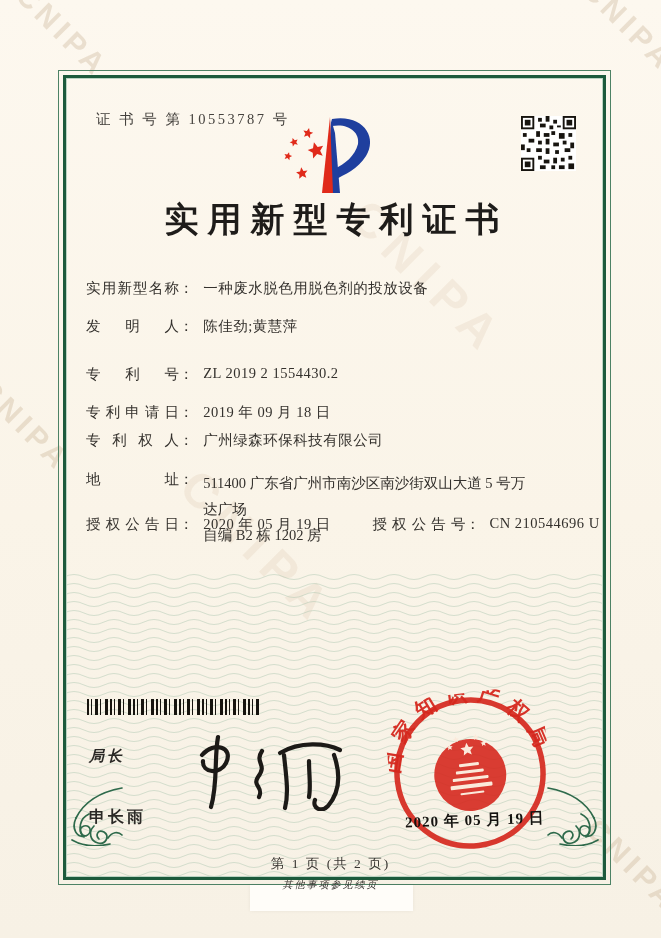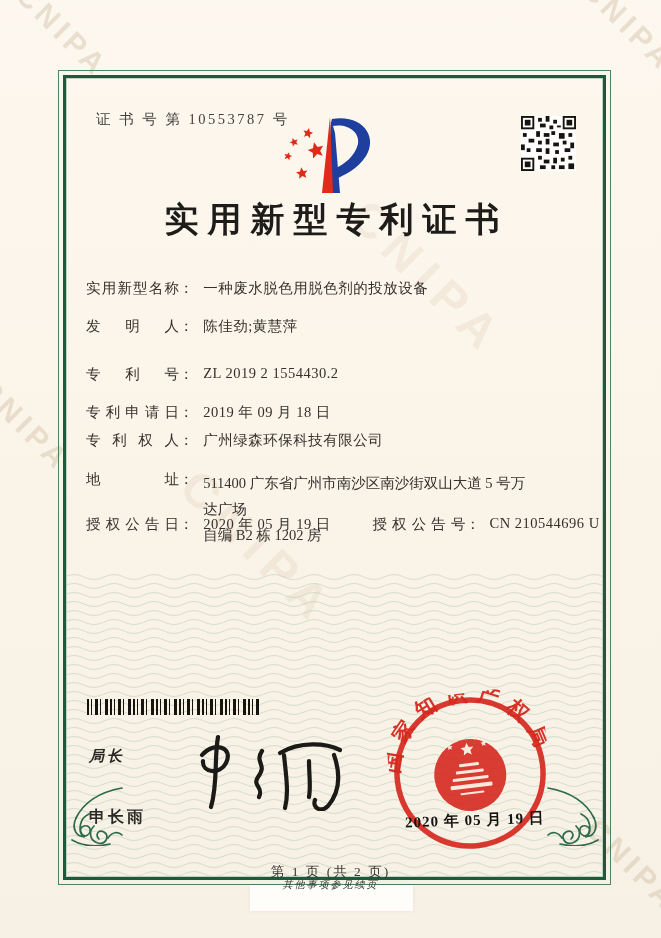--- a/index.html
+++ b/index.html
@@ -71,21 +71,21 @@
   .director-title { position:absolute; left:89px; top:747px; font-family:"Liberation Sans",sans-serif; font-weight:600; font-size:15px; letter-spacing:3px; color:#2b2926;font-style:italic;}
   .director-name  { position:absolute; left:89px; top:807px; font-family:Liberation Sans, sans-serif; font-weight:600; font-size:16px; letter-spacing:3px; color:#2b2926;}
   .signature { position:absolute; left:188px; top:731px; }
   
   .seal { position:absolute; left:390px; top:693px; transform:rotate(-7deg); }
   .seal-date {
     position:absolute; left:405px; top:811px; font-size:15px; color:#151310;
     letter-spacing:1px; font-weight:bold; transform:rotate(-2deg);
   }
   
-  .page-indicator { position:absolute; left:0; top:855px; width:661px; text-align:center; font-size:13.5px; color:#3a3733; letter-spacing:2px;margin-top:8px; }
+  .page-indicator { position:absolute; left:0; top:855px; width:661px; text-align:center; font-size:13.5px; color:#3a3733; letter-spacing:2px; }
   .note-band { position:absolute; left:250px; top:885px; width:163px; height:26px; background:#fffdf9; box-shadow:0 0 4px rgba(0,0,0,0.06); }
   .continuation-note {
     position:absolute; left:0; top:878px; width:661px; text-align:center;
     font-size:10px; font-style:italic; color:#3a3733; letter-spacing:2px;
   }
   .ornament { position:absolute; }
 </style>
 </head>
 <body>
 

